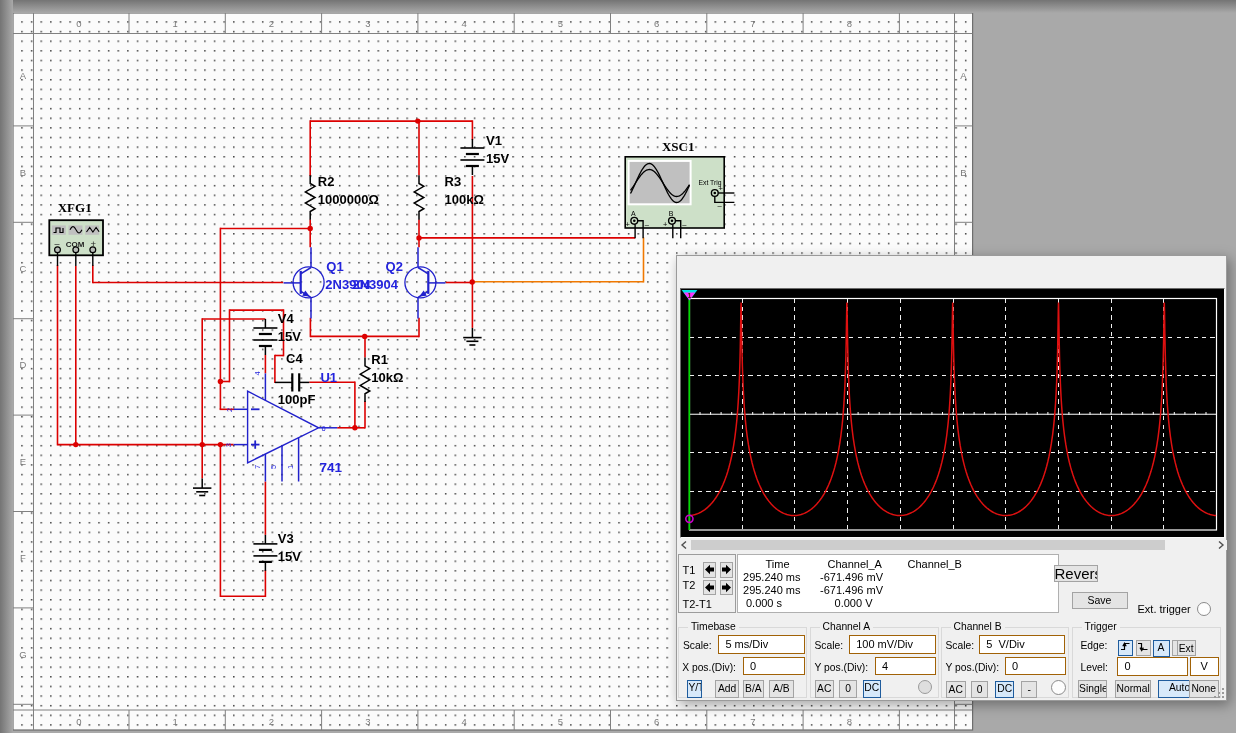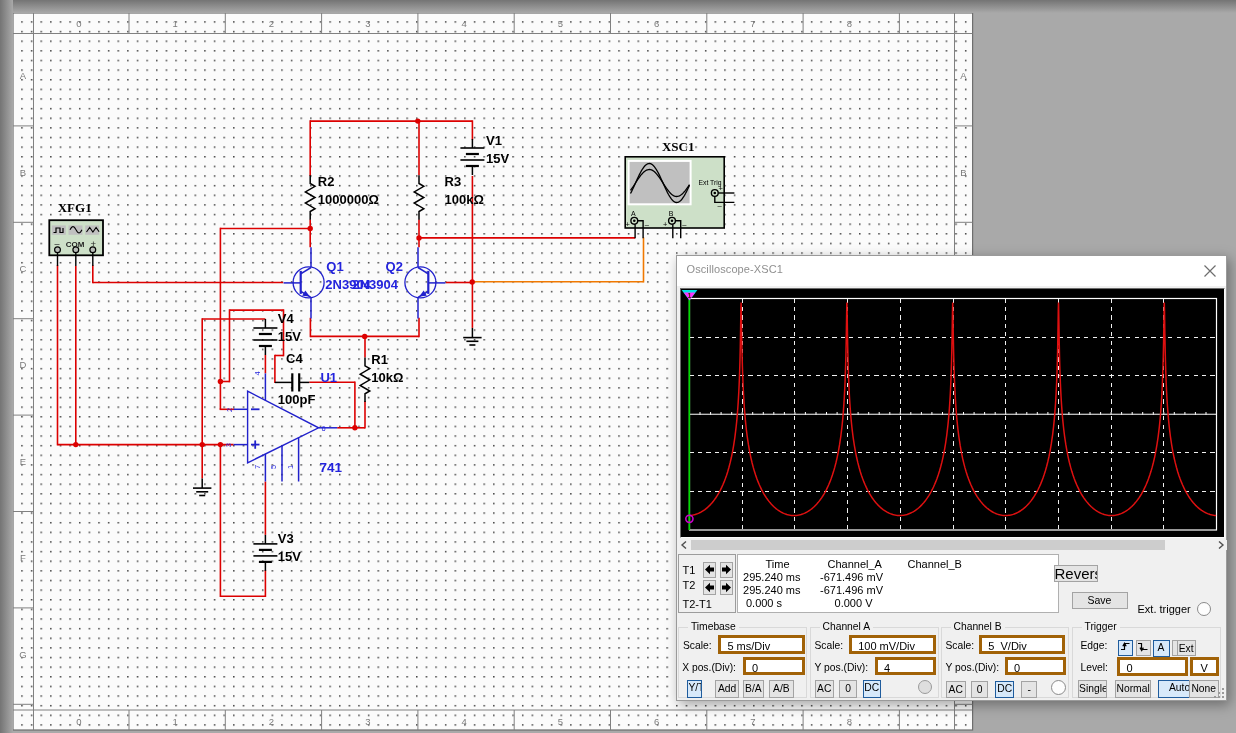--- a/index.html
+++ b/index.html
@@ -16,21 +16,21 @@
 #display { position:absolute; left:3px; top:31.5px; width:545px; height:250px; background:#000;
   border-top:1px solid #6a6a6a; border-left:1px solid #6a6a6a;
   border-right:1px solid #fafafa; border-bottom:1px solid #fafafa; }
 #sbar { position:absolute; left:1px; top:283.5px; width:549px; height:10px; background:#f0f0f0; }
 #sthumb { position:absolute; left:13px; top:0; width:474px; height:10px; background:#cdcdcd; }
 .gb { position:absolute; border:1px solid #d9d9d9; height:71.5px; top:370.7px; }
 .gb > .lbl { position:absolute; top:-7px; left:9px; background:#f0f0f0; padding:0 3px; }
 .btn { position:absolute; background:#e4e4e4; border:1px solid #a3a3a3; text-align:center;
   height:17.4px; line-height:15px; overflow:hidden; }
 .sel { background:#d7e9fa; border:1.7px solid #1f5c9d; line-height:13.5px; }
-.inp { position:absolute; background:#fff; border:3px solid #a16207; font-size:11px; padding-left:6px; }
+.inp { position:absolute; background:#fff; border:1px solid #a16207; font-size:11px; padding-left:6px; }
 .abs { position:absolute; }
 .ro { font-size:11px; }
 </style></head>
 <body>
 <div id="root">
 <svg width="1236" height="733" style="position:absolute;left:0;top:0">
 <defs>
         <pattern id="dots" width="9.63" height="9.63" patternUnits="userSpaceOnUse">
           <rect x="2" y="2" width="1.4" height="1.4" fill="#232323"></rect>
         </pattern>
@@ -286,26 +286,20 @@
 <text x="326.3" y="271" font-family="Liberation Sans, sans-serif" font-size="13" font-weight="bold" fill="#2424dd" text-anchor="start">Q1</text>
 <text x="385.6" y="271" font-family="Liberation Sans, sans-serif" font-size="13" font-weight="bold" fill="#2424dd" text-anchor="start">Q2</text>
 <text x="325.3" y="288.5" font-family="Liberation Sans, sans-serif" font-size="13" font-weight="bold" fill="#2424dd" text-anchor="start">2N3904</text>
 <text x="352.5" y="288.5" font-family="Liberation Sans, sans-serif" font-size="13" font-weight="bold" fill="#2424dd" text-anchor="start">2N3904</text>
 <text x="320.4" y="381.5" font-family="Liberation Sans, sans-serif" font-size="13" font-weight="bold" fill="#2424dd" text-anchor="start">U1</text>
 <text x="319.5" y="471.5" font-family="Liberation Sans, sans-serif" font-size="13.5" font-weight="bold" fill="#2424dd" text-anchor="start">741</text>
 </svg>
 <div id="shtop"></div>
     <div id="shleft"></div>
 <div id="win">
-  <div id="titlebar">
-        <span id="titletext">Oscilloscope-XSC1</span>
-    <svg class="abs" style="right:10px;top:9px" width="12" height="12">
-      <path d="M0.5 0.5 L11.5 11.5 M11.5 0.5 L0.5 11.5" stroke="#6e6e6e" stroke-width="1.2"></path>
-        </svg>
-  </div>
   <div id="display"><svg width="543" height="248">
 <line x1="61.2" y1="9.5" x2="61.2" y2="241.0" stroke="#f0f0f0" stroke-width="1" stroke-dasharray="4.2 4.2" shape-rendering="crispEdges"></line>
 <line x1="113.9" y1="9.5" x2="113.9" y2="241.0" stroke="#f0f0f0" stroke-width="1" stroke-dasharray="4.2 4.2" shape-rendering="crispEdges"></line>
 <line x1="166.6" y1="9.5" x2="166.6" y2="241.0" stroke="#f0f0f0" stroke-width="1" stroke-dasharray="4.2 4.2" shape-rendering="crispEdges"></line>
 <line x1="219.3" y1="9.5" x2="219.3" y2="241.0" stroke="#f0f0f0" stroke-width="1" stroke-dasharray="4.2 4.2" shape-rendering="crispEdges"></line>
 <line x1="272.0" y1="9.5" x2="272.0" y2="241.0" stroke="#f0f0f0" stroke-width="1" stroke-dasharray="4.2 4.2" shape-rendering="crispEdges"></line>
 <line x1="324.7" y1="9.5" x2="324.7" y2="241.0" stroke="#f0f0f0" stroke-width="1" stroke-dasharray="4.2 4.2" shape-rendering="crispEdges"></line>
 <line x1="377.4" y1="9.5" x2="377.4" y2="241.0" stroke="#f0f0f0" stroke-width="1" stroke-dasharray="4.2 4.2" shape-rendering="crispEdges"></line>
 <line x1="430.1" y1="9.5" x2="430.1" y2="241.0" stroke="#f0f0f0" stroke-width="1" stroke-dasharray="4.2 4.2" shape-rendering="crispEdges"></line>
 <line x1="482.8" y1="9.5" x2="482.8" y2="241.0" stroke="#f0f0f0" stroke-width="1" stroke-dasharray="4.2 4.2" shape-rendering="crispEdges"></line>

